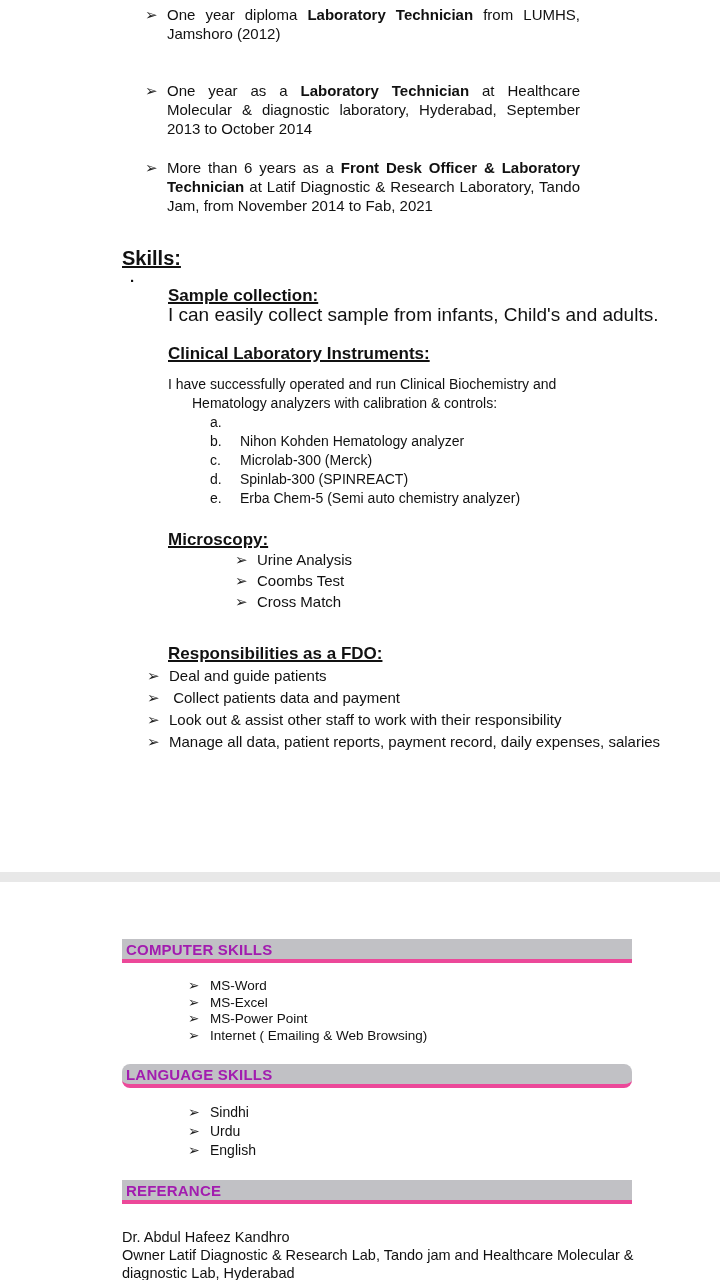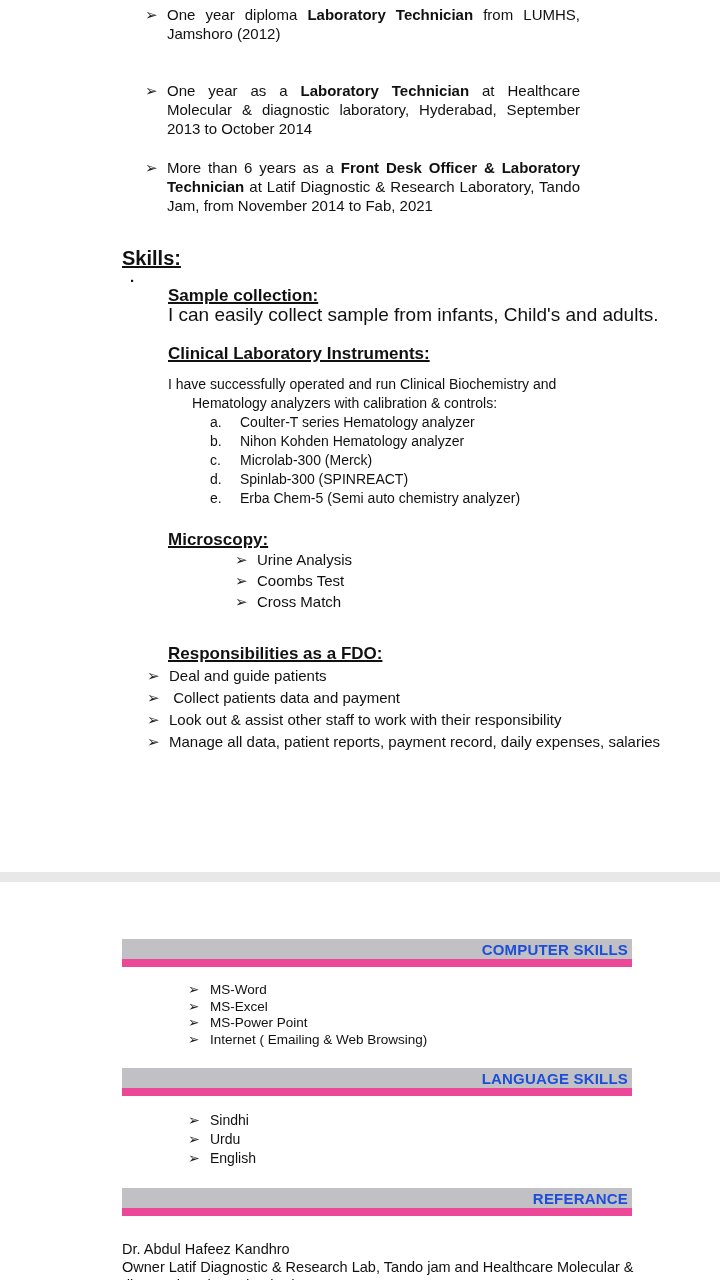--- a/index.html
+++ b/index.html
@@ -66,30 +66,29 @@
   
   .page-separator { height: 10px; background: #e8e8e8; width: 720px; }
 
   
   .page2 { height: 398px; overflow: hidden; }
 
   .section-bar {
     margin-left: 122px;
     width: 502px;
     background: #c1c1c5;
-    border-bottom: 8px solid #ec4899;
+    border-bottom: 4px solid #ec4899;
     font-size: 15px;
     font-weight: bold;
     letter-spacing: 0.2px;
     padding: 2px 4px 1px 4px;
-    color: #1d4ed8;
-    text-align: right;
+    color: #a21caf;
   }
   .bar1 { margin-top: 57px; }
-  .bar2 { margin-top: 20px; }
+  .bar2 { margin-top: 20px; border-radius: 8px; }
   .bar3 { margin-top: 20px; }
 
   .cs-list { margin-top: 15px; margin-left: 188px; font-size: 13.5px; line-height: 16.5px; }
   .cs-item { display: flex; }
   .cs-item .marker { width: 22px; flex: 0 0 22px; }
 
   .lang-list { margin-top: 15px; margin-left: 188px; font-size: 14px; line-height: 19px; }
   .lang-item { display: flex; }
   .lang-item .marker { width: 22px; flex: 0 0 22px; }
 
@@ -133,21 +132,20 @@
       <div class="sub-heading mt20">Clinical Laboratory Instruments:</div>
 
       <div class="instr-intro">
         <div>I have successfully operated and run Clinical Biochemistry and</div>
         <div class="line2">Hematology analyzers with calibration &amp; controls:</div>
       </div>
 
       <div class="abc-list">
         <div class="abc-item">
           <span class="abc-marker">a.</span>
-          <span>Coulter-T series Hematology analyzer</span>
         </div>
         <div class="abc-item">
           <span class="abc-marker">b.</span>
           <span>Nihon Kohden Hematology analyzer</span>
         </div>
         <div class="abc-item">
           <span class="abc-marker">c.</span>
           <span>Microlab-300 (Merck)</span>
         </div>
         <div class="abc-item">

